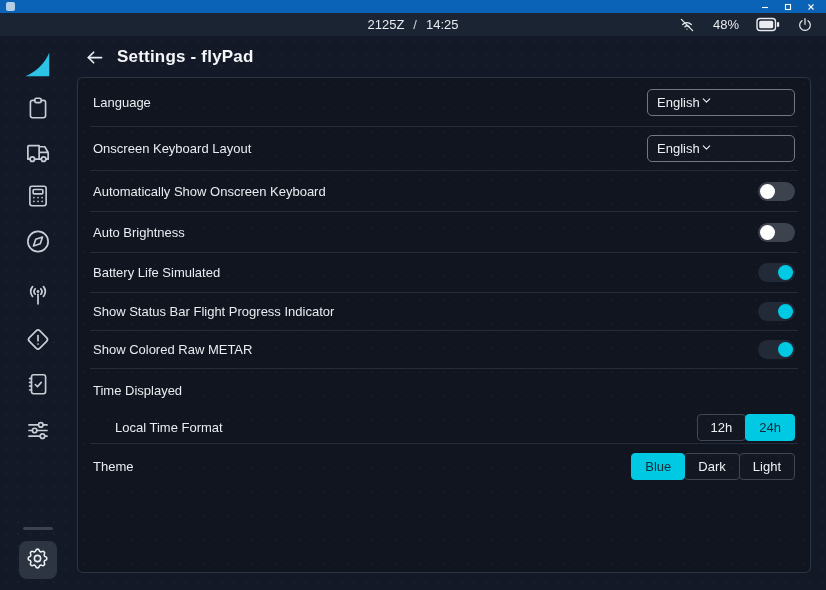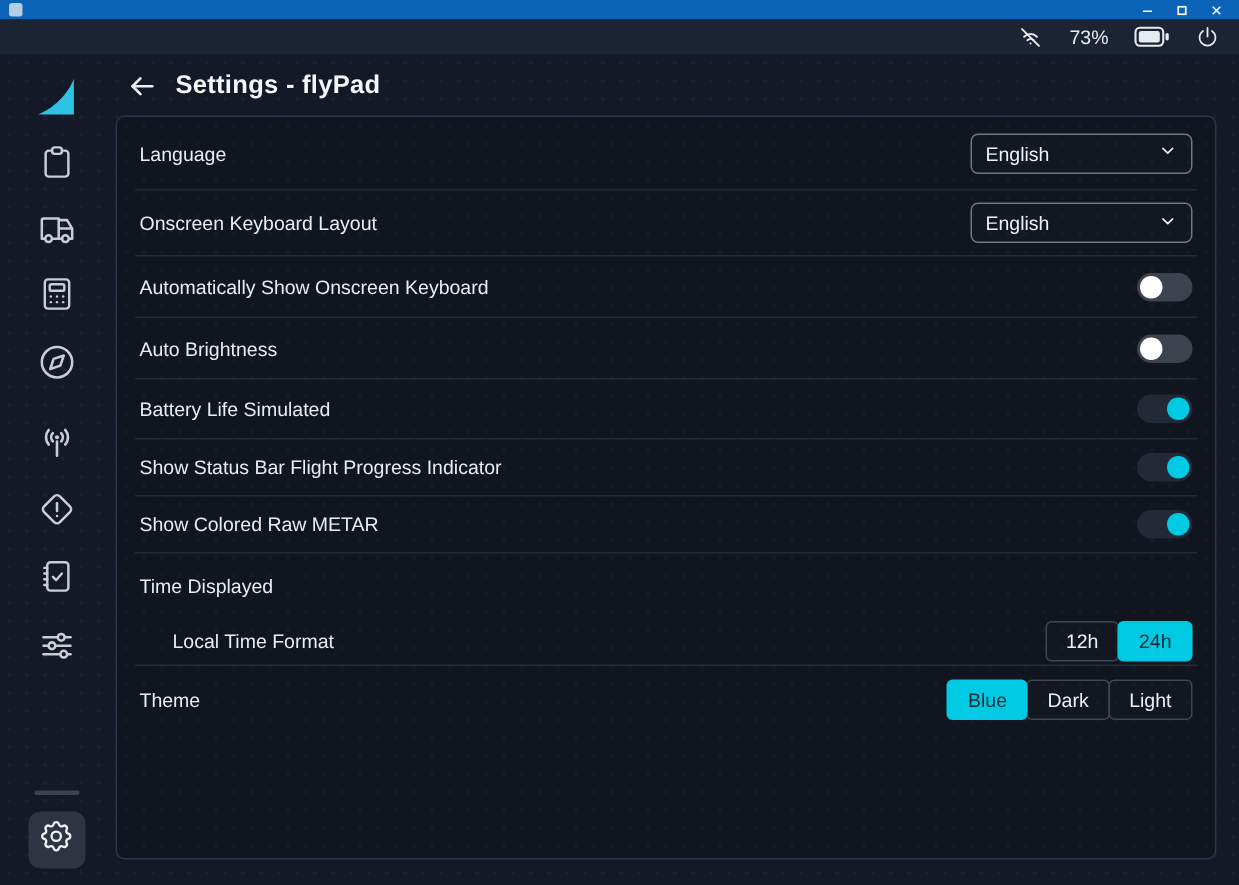--- a/index.html
+++ b/index.html
@@ -55,21 +55,21 @@
   .row { display:flex; align-items:center; justify-content:space-between;
     margin:0 10px; padding:0 3px; }
   .sep { border-bottom:1px solid #242c39; }
   .h49{height:49px} .h44{height:44px} .h41{height:41px} .h40{height:40px}
   .h38{height:38px} .h42{height:42px} .h32{height:32px}
   .lbl { font-size:13px; color:#e9ecf0; }
   .lbl-indent { padding-left:22px; }
 
   
   .select { width:148px; height:27px; border:1px solid #6f7883; border-radius:5px;
-    display:flex; align-items:center; justify-content:space-between; padding:0 9px;
+    display:flex; align-items:center; padding:0 9px;
     font-size:13px; color:#eef1f4; background:rgba(255,255,255,0.01); }
 
   
   .toggle { position:relative; width:37px; height:19px; border-radius:10px; }
   .toggle .knob { position:absolute; top:2px; width:15px; height:15px; border-radius:50%; }
   .toggle.off { background:#3c434e; }
   .toggle.off .knob { left:2px; background:#ffffff; }
   .toggle.on { background:#232a37; }
   .toggle.on .knob { right:2px; background:var(--accent); }
 
@@ -116,30 +116,35 @@
         <svg width="8" height="8" viewBox="0 0 8 8">
             <line x1="1.5" y1="1.5" x2="6.5" y2="6.5" stroke="#fff" stroke-width="1.1"></line>
             <line x1="6.5" y1="1.5" x2="1.5" y2="6.5" stroke="#fff" stroke-width="1.1"></line>
           </svg>
       </div>
     </div>
   </div>
 
   <div class="statusbar">
     <span class="sb-date">Sun Apr 10</span>
+    <div class="sb-center">
+      <span>2125Z</span>
+      <span class="sb-slash">/</span>
+      <span>14:25</span>
+    </div>
     <div class="sb-right">
       <span>
         <svg width="18" height="18" viewBox="0 0 24 24" fill="none" stroke="#e8ebef" stroke-width="1.7" stroke-linecap="round">
           <path d="M6.3 11.3a8 8 0 0 1 11.4 0"></path>
           <path d="M9.2 14.4a4 4 0 0 1 5.6 0"></path>
           <circle cx="12" cy="17.4" r="0.9" fill="#e8ebef" stroke="none"></circle>
           <line x1="4.5" y1="4.5" x2="19.5" y2="19.5"></line>
         </svg>
       </span>
-      <span>73%</span>
+      <span>48%</span>
       <span>
         <svg width="24" height="15" viewBox="0 0 24 15">
           <rect x="1" y="1.5" width="18.5" height="12" rx="3" fill="none" stroke="#e8ebef" stroke-width="1.4"></rect>
           <rect x="3.2" y="3.7" width="14" height="7.6" rx="1.5" fill="#e8ebef"></rect>
           <rect x="21" y="5" width="2.2" height="5" rx="1.1" fill="#e8ebef"></rect>
         </svg>
       </span>
       <span>
         <svg width="16" height="16" viewBox="0 0 24 24" fill="none" stroke="#e8ebef" stroke-width="1.8" stroke-linecap="round">
           <path d="M7.5 5.5a8 8 0 1 0 9 0"></path>

